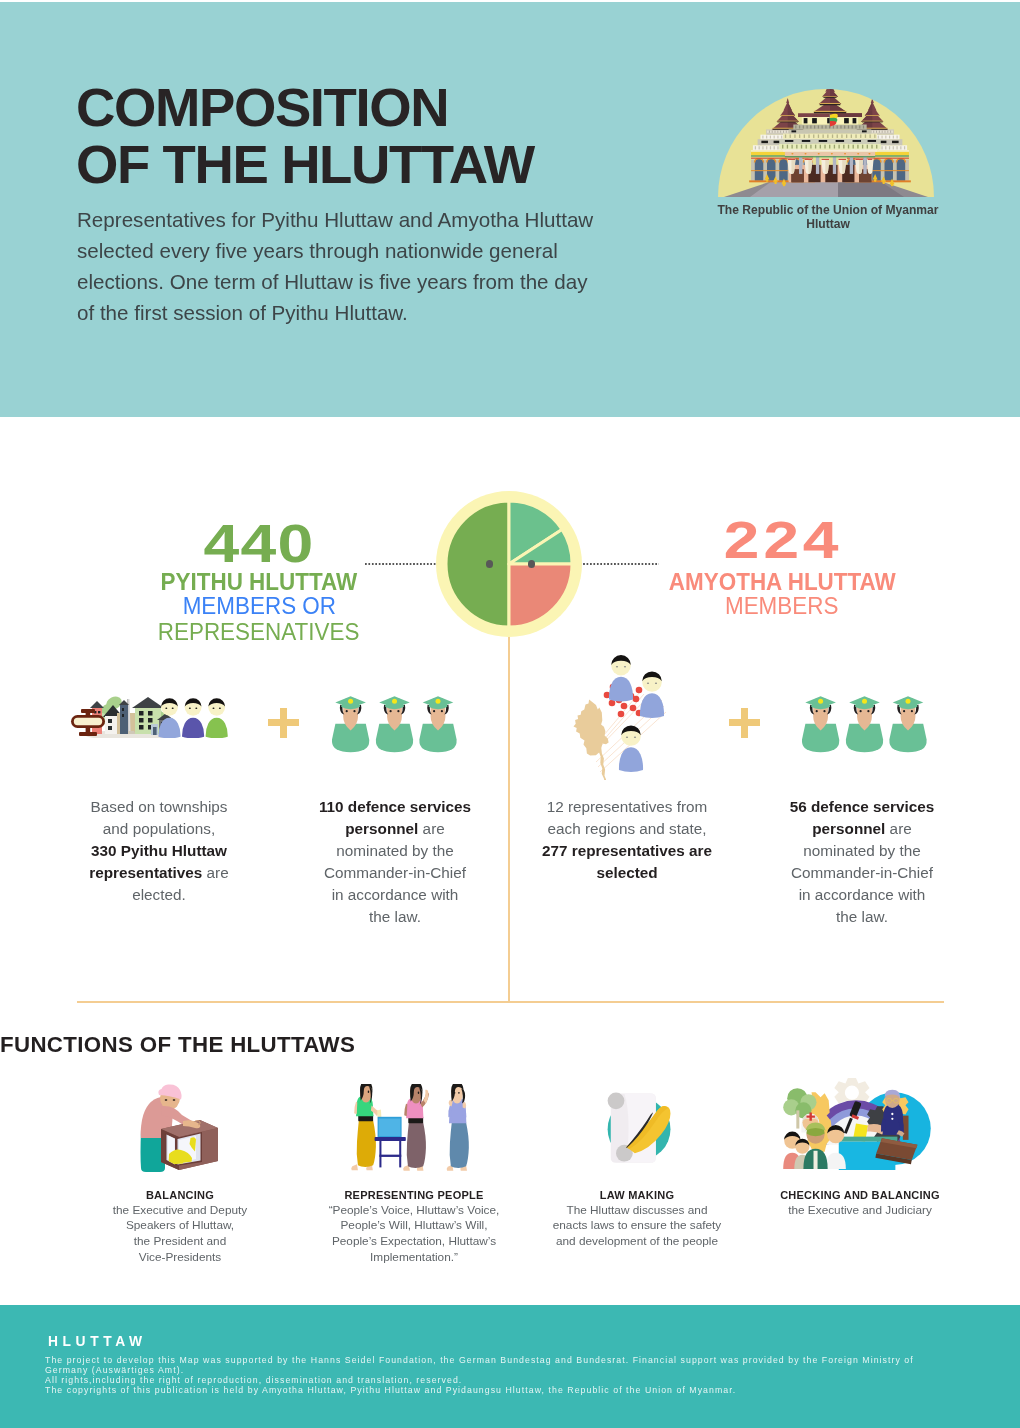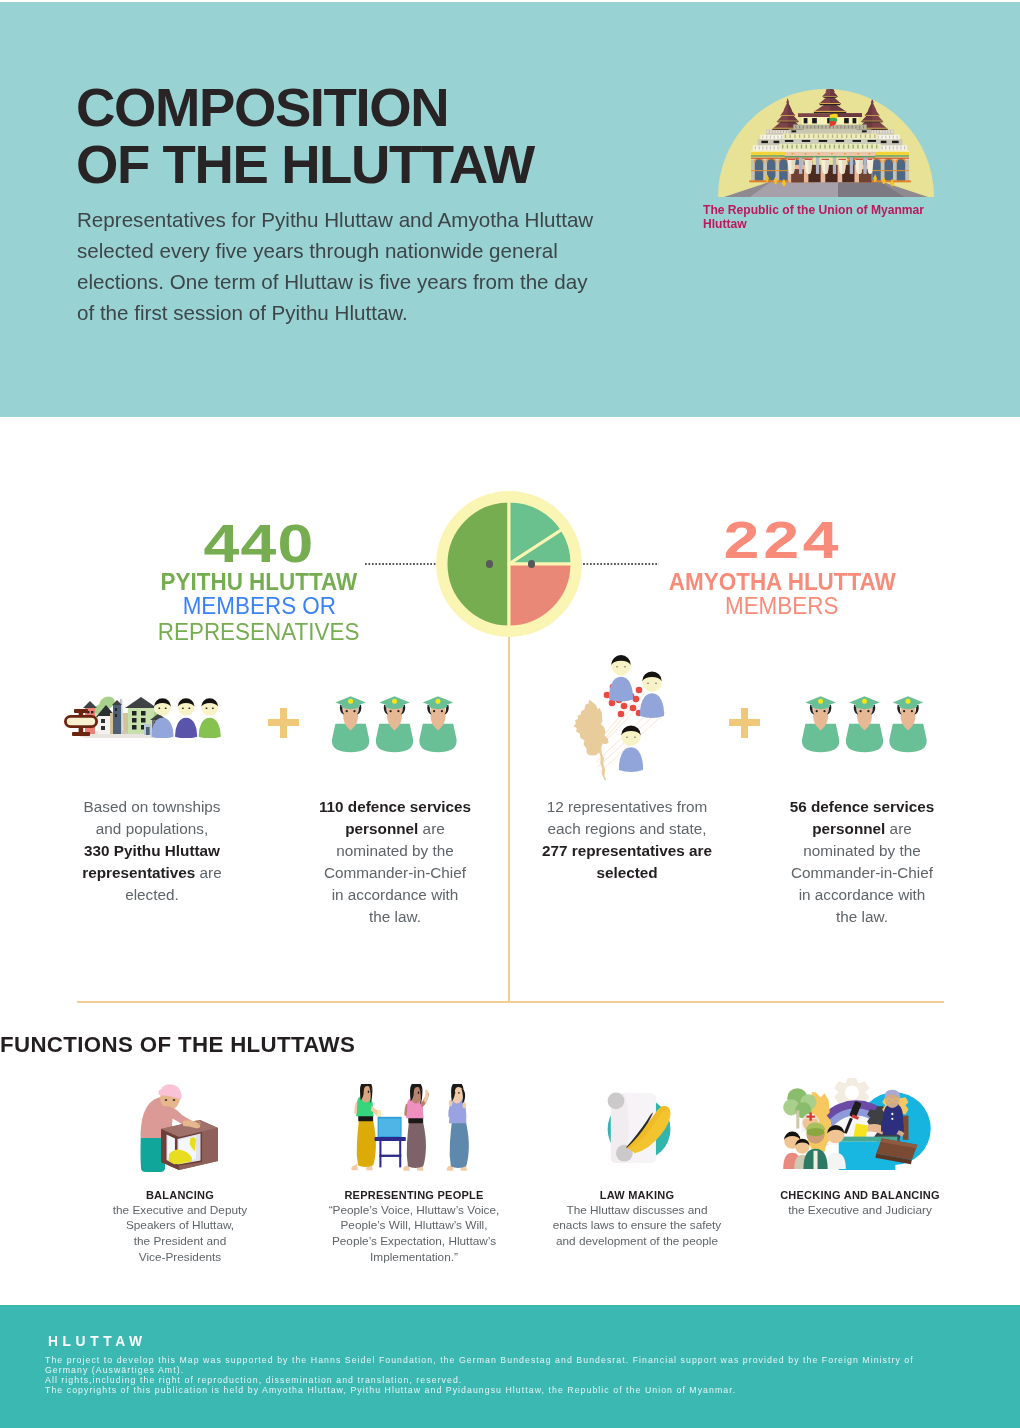--- a/index.html
+++ b/index.html
@@ -5,21 +5,21 @@
   html,body{margin:0;padding:0;}
   body{width:1020px;height:1428px;background:#ffffff;font-family:"Liberation Sans",sans-serif;overflow:hidden;}
   .page{position:relative;width:1020px;height:1428px;background:#fff;}
 
   
   .header{position:absolute;left:0;top:2px;width:1020px;height:415px;background:#99d2d3;}
   .title{position:absolute;left:76px;top:69px;width:620px;font-family:"Liberation Sans",sans-serif;
          font-weight:700;font-size:54.5px;line-height:57px;color:#282425;letter-spacing:-1.4px;margin-top:8px;}
   .subtitle{position:absolute;left:77px;top:202px;width:600px;font-size:20.6px;line-height:31px;color:#3d4548;}
   .emblem{position:absolute;left:714px;top:71px;width:232px;height:124px;overflow:visible;}
-  .emblem-caption{position:absolute;left:703px;top:201px;width:250px;color:#be185d;
+  .emblem-caption{position:absolute;left:703px;top:201px;width:250px;text-align:center;color:#404040;
         font-weight:700;font-size:12.1px;line-height:14.3px;}
 
   
   .mid{position:absolute;left:0;top:0;width:1020px;height:1119px;}
   .vline{position:absolute;left:508px;top:615px;width:1.6px;height:387px;background:#f4cd92;}
   .hline{position:absolute;left:77px;top:1001px;width:867px;height:1.6px;background:#f4cd92;}
 
   .pie-wrap{position:absolute;left:436px;top:490.5px;width:146px;height:146px;}
   .dotline{position:absolute;top:563px;height:2px;
     background-image:linear-gradient(to right, #555 0 1.9px, transparent 1.9px);
@@ -44,21 +44,21 @@
   .col-sub{position:absolute;font-weight:400;font-size:24.4px;line-height:26px;width:100%;}
   .col-sub span{display:inline-block;transform:scaleX(0.92);transform-origin:center;}
   .sub-left{top:593px;color:#3b82f6;text-align:center;}
   .sub-left2{top:619px;color:#76ad51;}
   .sub-right{top:593px;color:#f98b7b;}
 
   
   .blk{position:absolute;width:220px;}
   .blk-text{font-size:15.3px;line-height:22px;color:#5f6468;text-align:center;}
   .blk-text .b, .blk-text b{font-weight:700;color:#231f20;}
-  .blk1{left:42px;top:685.5px;}
+  .blk1{left:49px;top:685.5px;}
   .blk2{left:285px;top:685.5px;}
   .blk3{left:517px;top:685.5px;}
   .blk4{left:752px;top:685.5px;}
   .blk-icon{height:110px;position:relative;}
   .ic{position:absolute;}
   .ic-town{left:18px;top:7.5px;width:162px;height:45px;}
   .ic-officers{left:47px;top:9.5px;width:128px;height:58px;}
   .blk4 .ic-officers{left:50px;}
   .ic-map{left:49px;top:-34px;width:112px;height:128px;}
   .plus{position:absolute;left:-17px;top:22px;width:30.5px;height:30px;}

